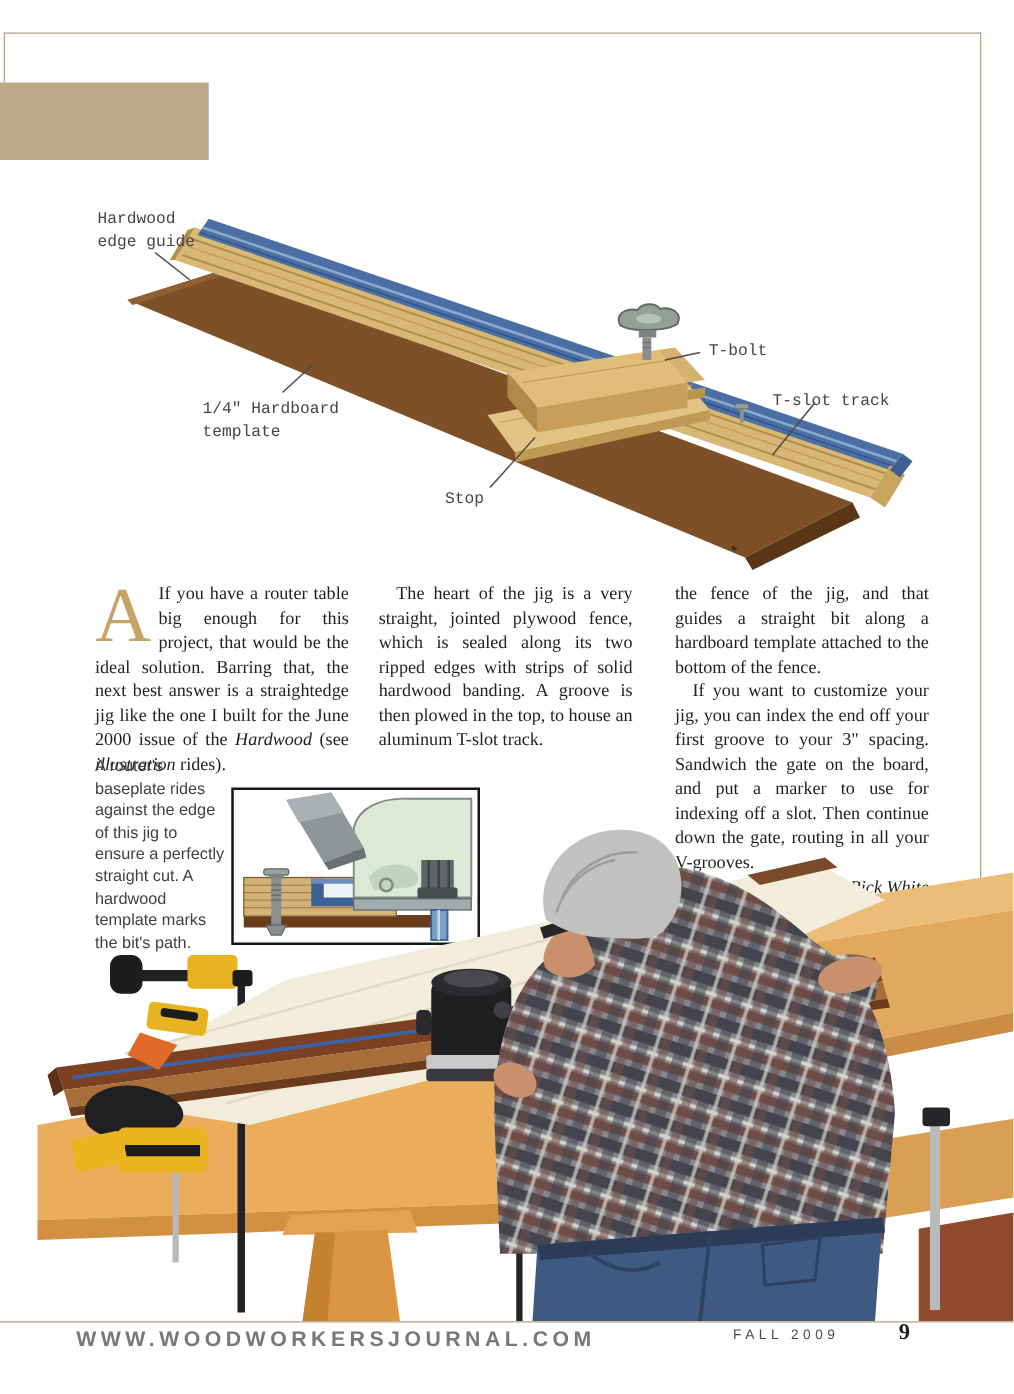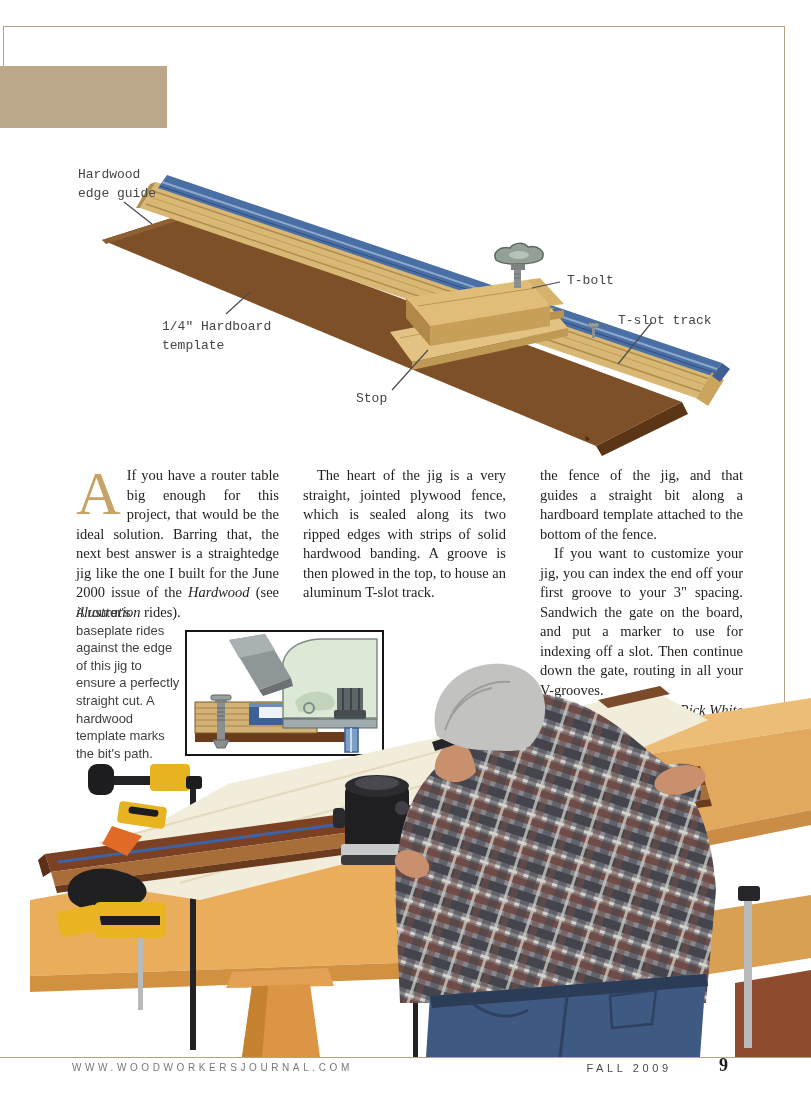--- a/index.html
+++ b/index.html
@@ -17,22 +17,22 @@
   .col p.indent{text-indent:14px;}
   .col p.forcejust{text-align-last:justify;}
   .dropcap{float:left;font-size:62px;line-height:50px;padding:2px 6px 0 0;color:#c7a365;
            font-family:"Liberation Serif",serif;}
   .byline{text-align:right;font-style:italic;margin-top:1px !important;}
   .caption{position:absolute;left:76px;top:604px;width:106px;
            font-family:"Liberation Sans",sans-serif;font-size:13px;line-height:17.6px;
            color:#3f3f41;}
   .inset{position:absolute;left:185px;top:630px;width:195px;height:122px;
          border:2px solid #161616;background:#fff;}
-  .footer-url{position:absolute;left:72px;top:1062px;font-family:"Liberation Sans",sans-serif;
-              font-size:10px;letter-spacing:3.6px;color:#77787a;}
+  .footer-url{position:absolute;left:61px;top:1062px;font-family:"Liberation Sans",sans-serif;
+              font-size:17px;letter-spacing:3.6px;color:#77787a;font-weight:bold;}
   .footer-issue{position:absolute;left:555px;top:1062px;width:148px;text-align:center;
                 font-family:"Liberation Sans",sans-serif;font-size:11px;letter-spacing:3.6px;color:#4a4a4c;}
   .footer-page{position:absolute;left:719px;top:1055px;font-family:"Liberation Serif",serif;
                font-size:18px;font-weight:bold;color:#1c1c1c;}
   svg{display:block;}
 </style>
 </head>
 <body>
 
 <div class="page">

